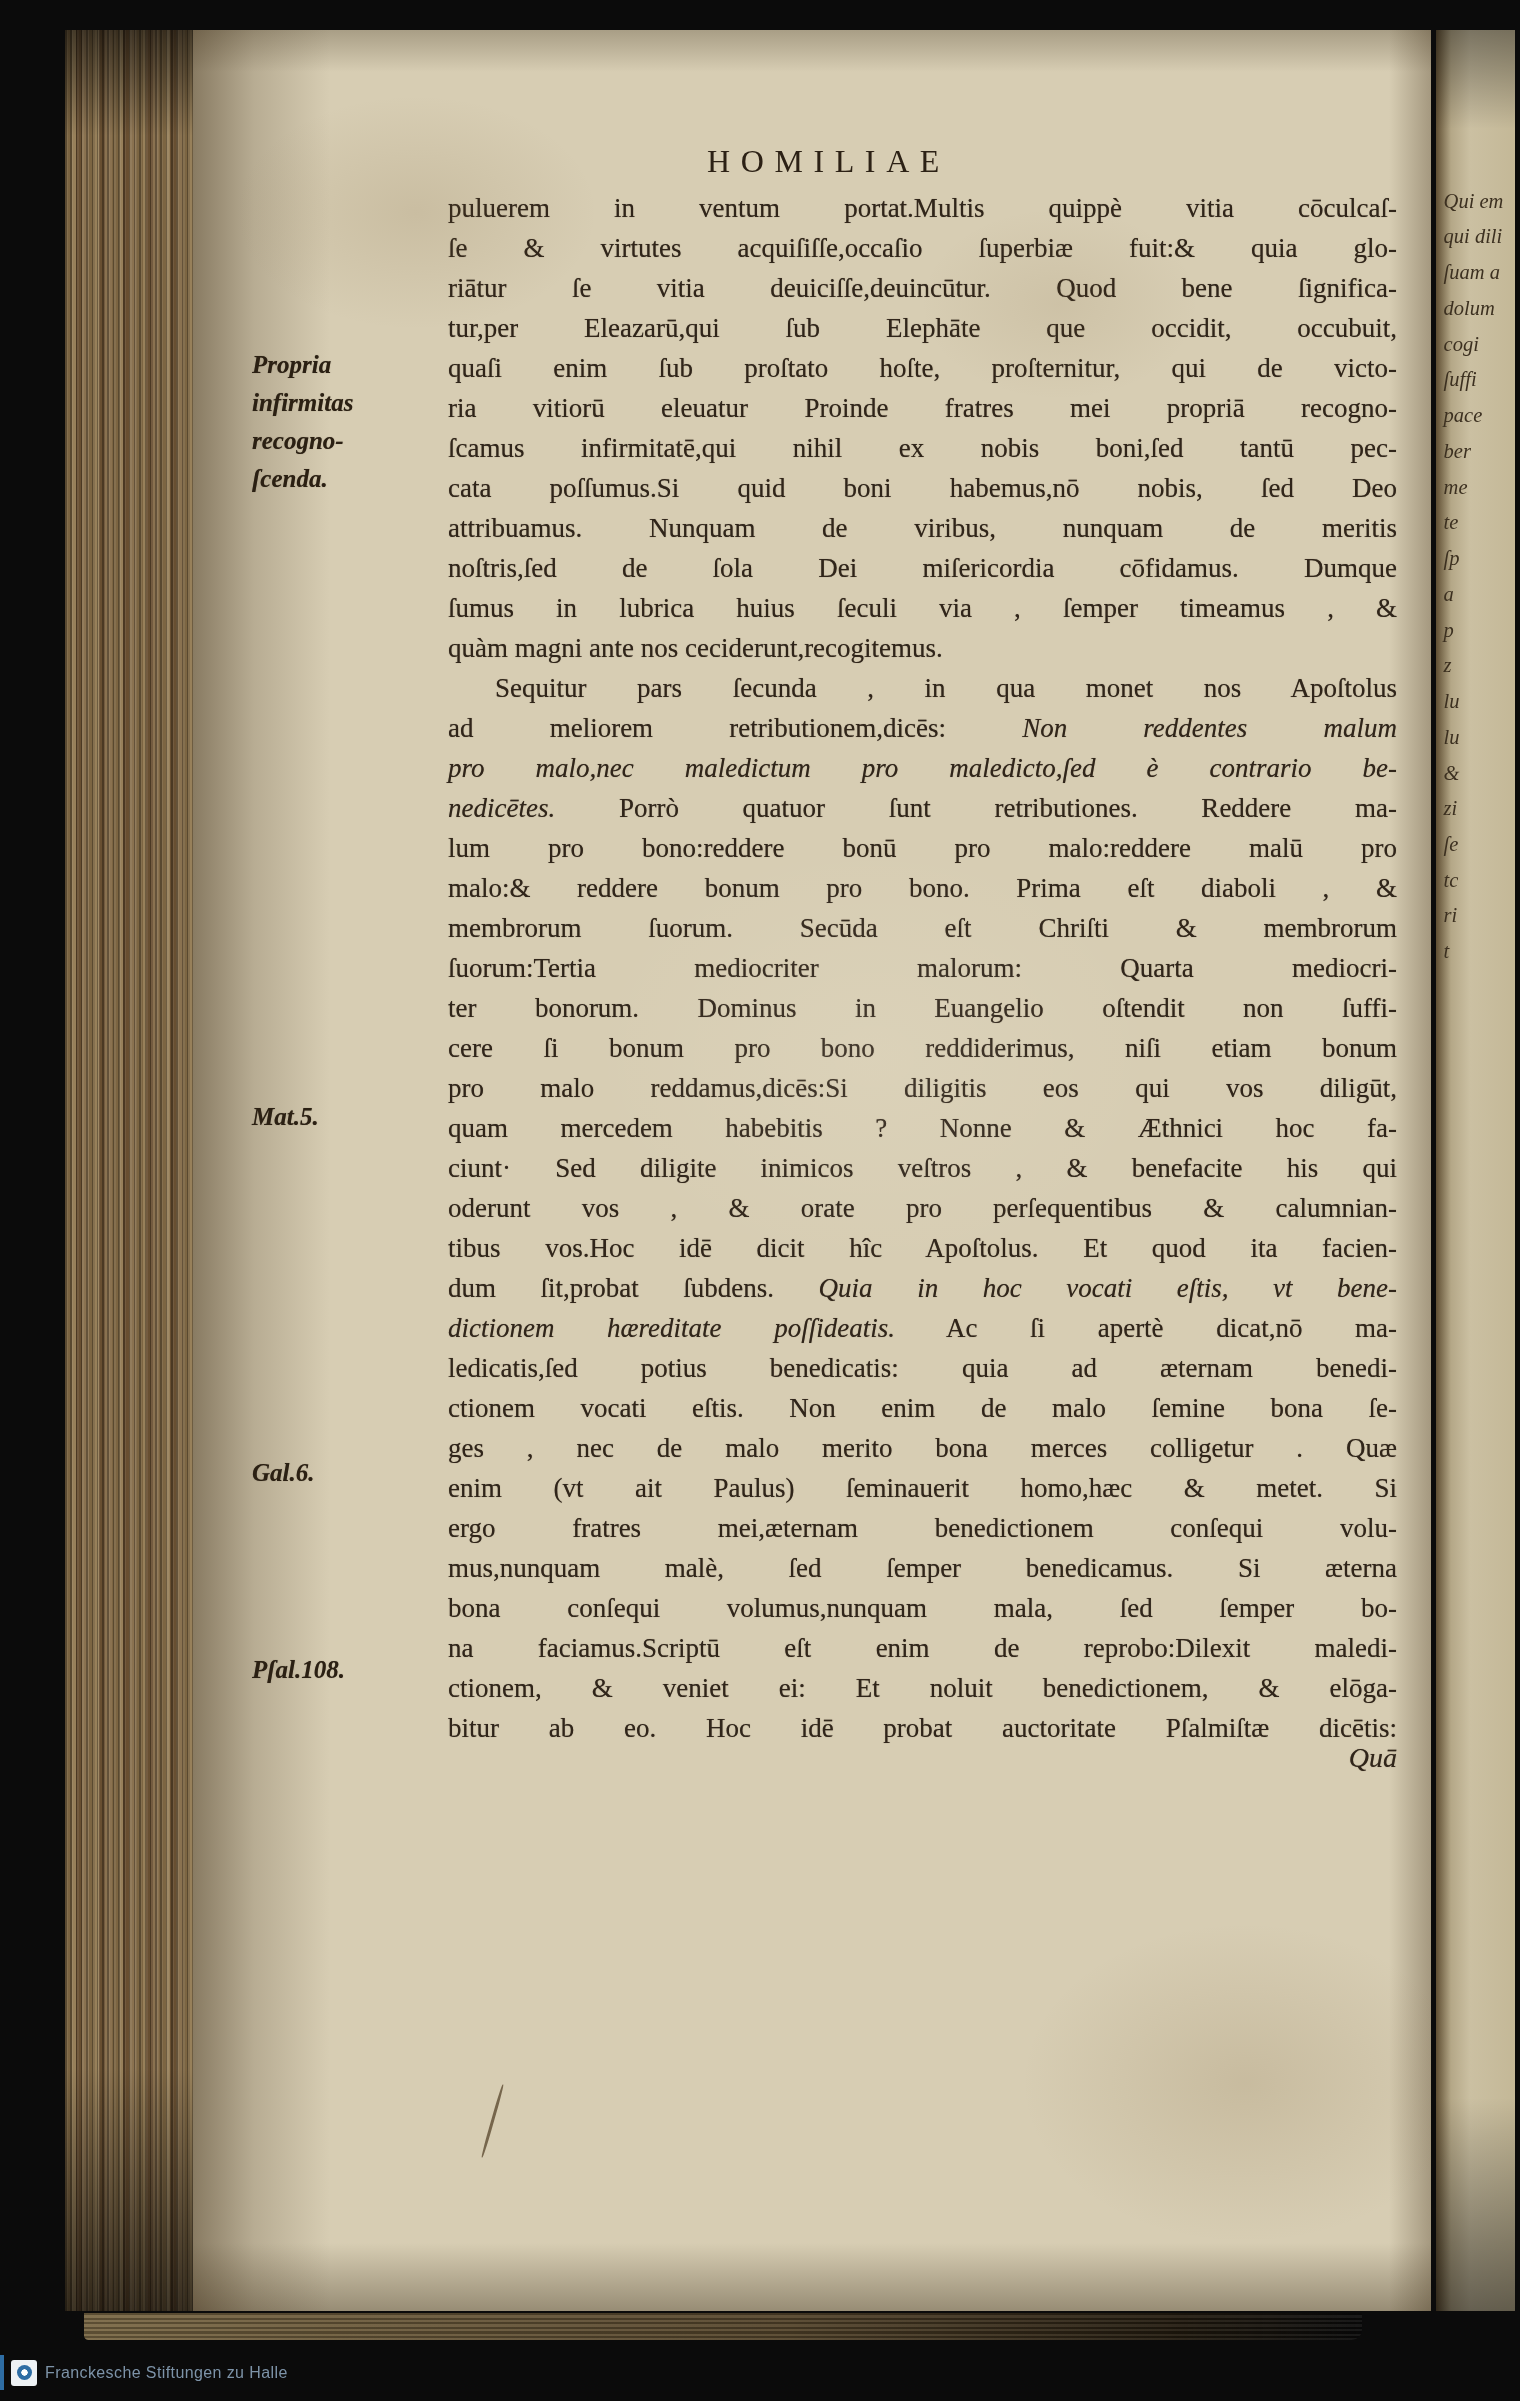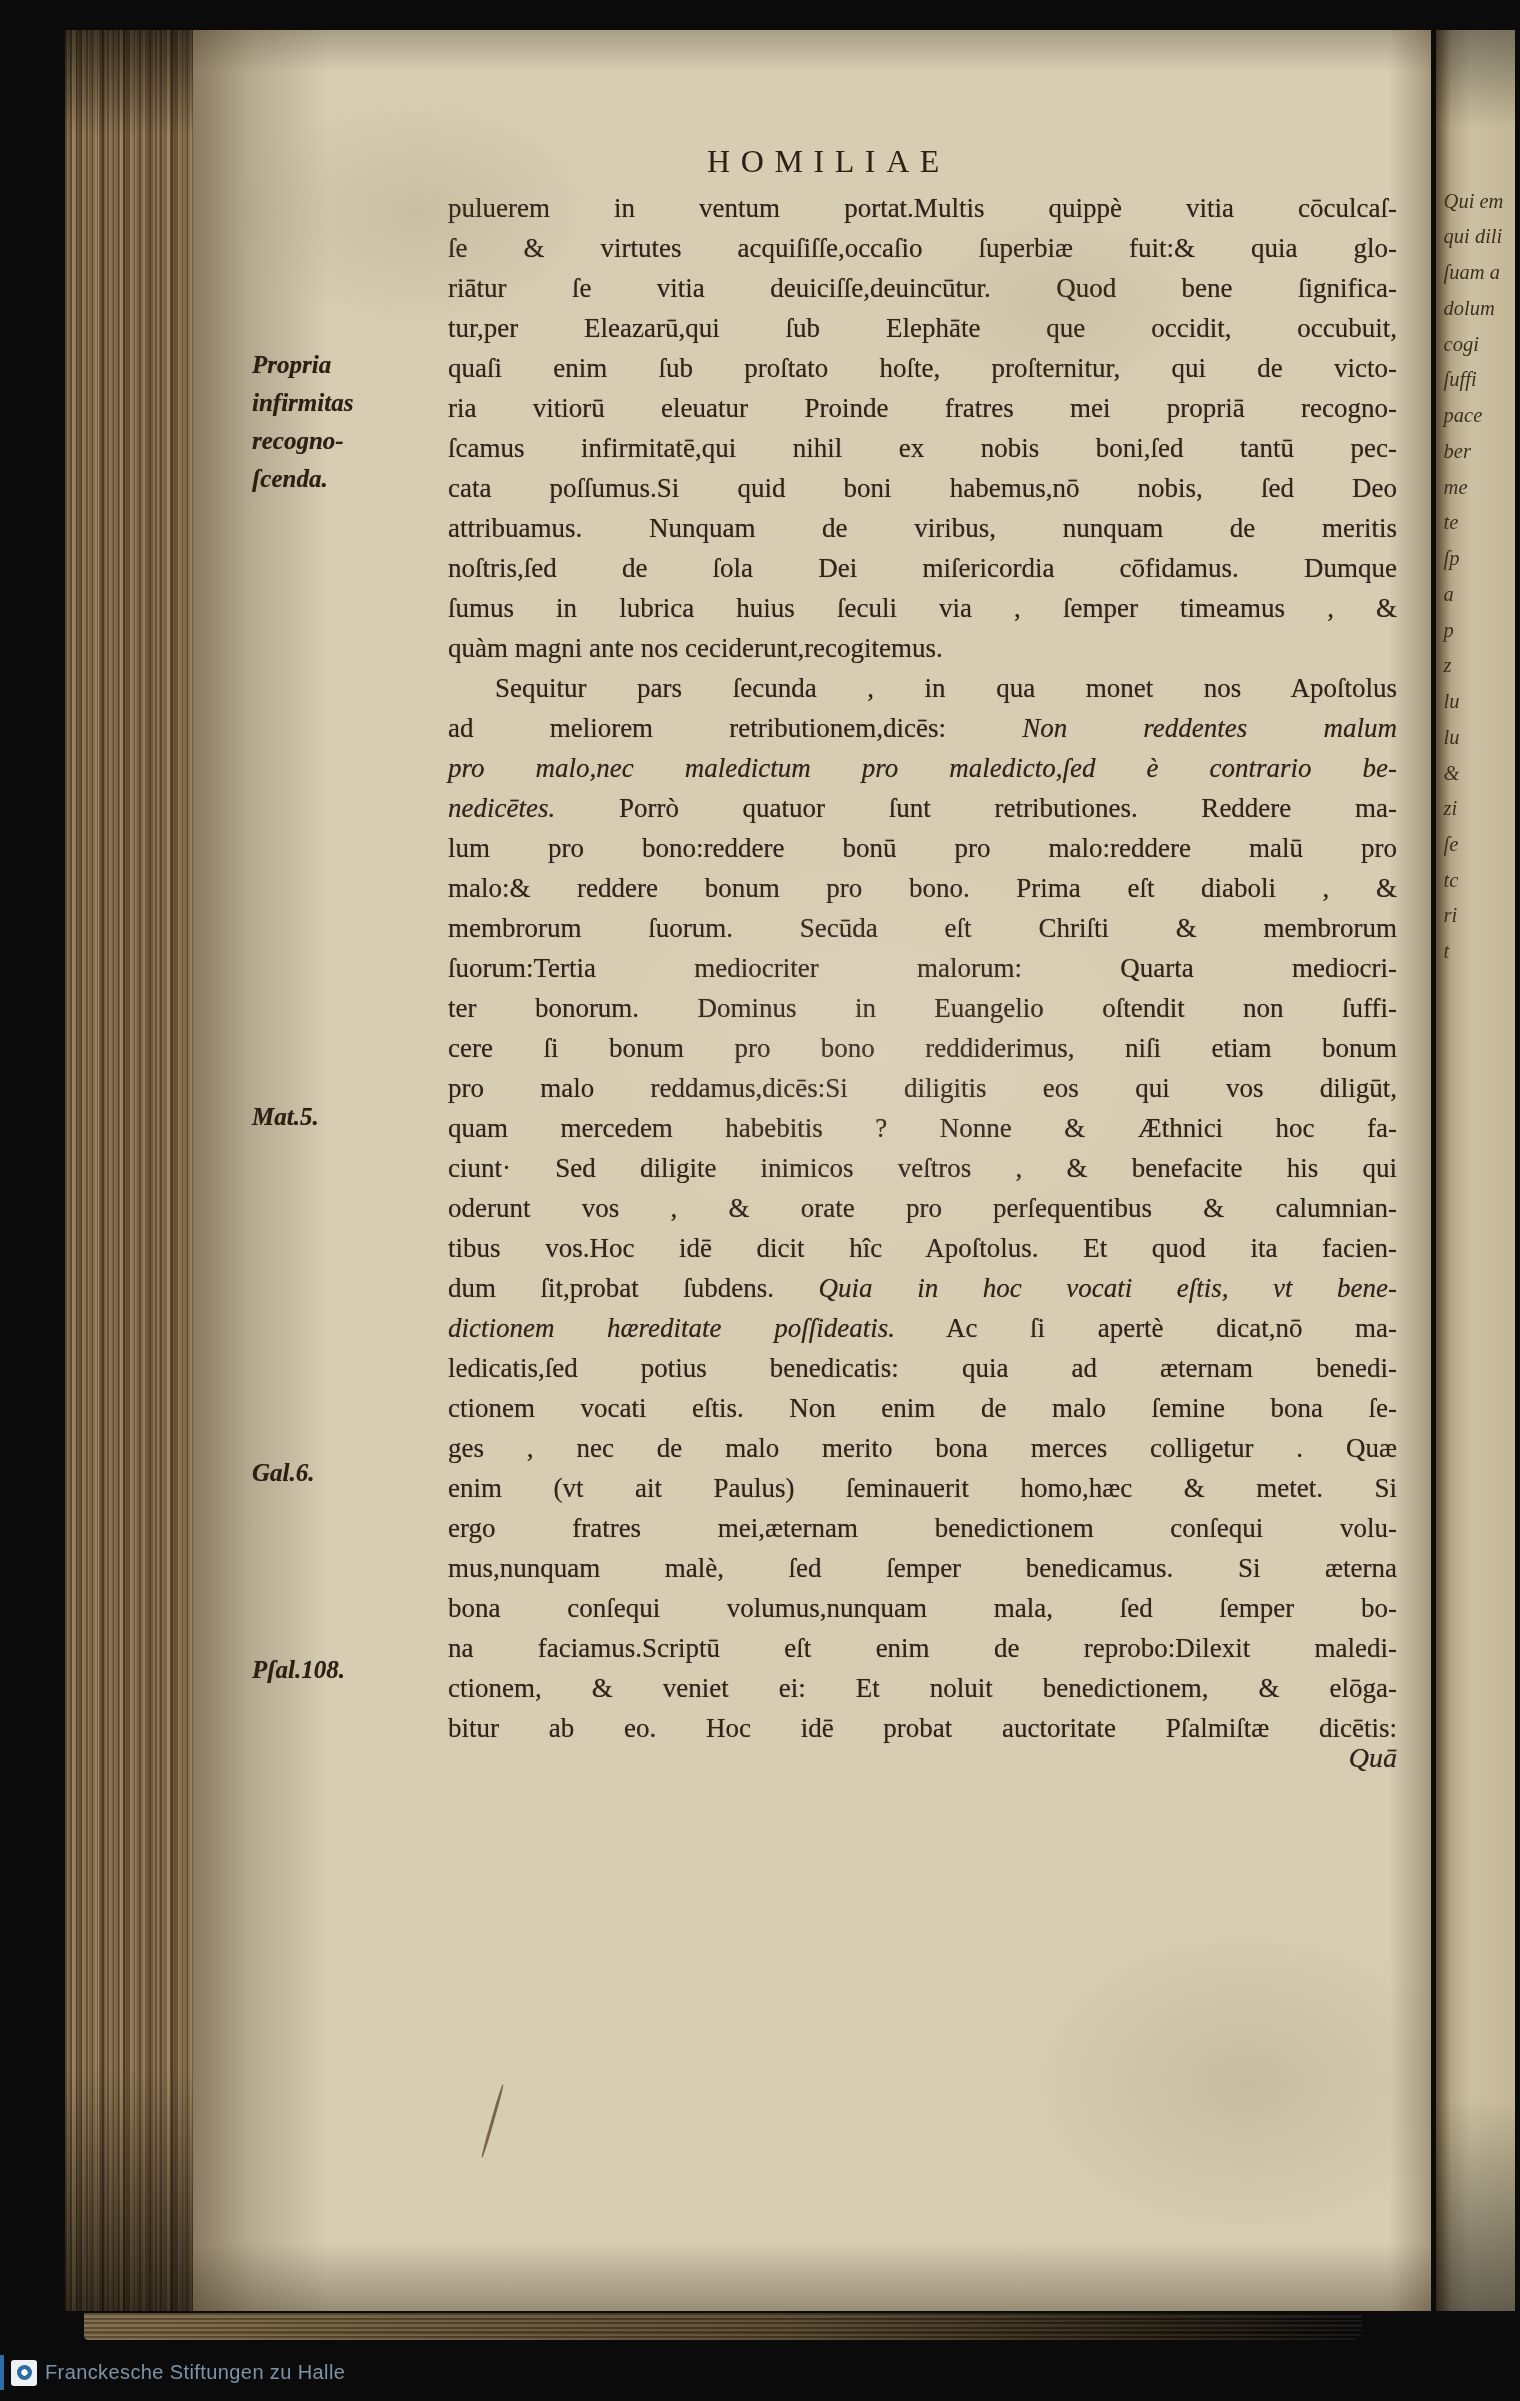--- a/index.html
+++ b/index.html
@@ -97,21 +97,21 @@
   .footer-logo {
     width:26px; height:26px; background:#eef2f5; border-radius:3px;
     display:flex; align-items:center; justify-content:center;
   }
   .footer-logo::after {
     content:""; width:15px; height:15px; border-radius:50%;
     background:radial-gradient(circle, #ffffff 0 28%, #2e6da4 32% 100%);
   }
   .footer-text {
     font-family:"Liberation Sans","DejaVu Sans",sans-serif;
-    font-size:20px; color:#7d93a8; letter-spacing:0.4px;
+    font-size:16px; color:#7d93a8; letter-spacing:0.4px;
   }
 </style>
 </head>
 <body>
 
 <div id="screen">
 
   <div class="book-edge"></div>
 
   <div class="page">

